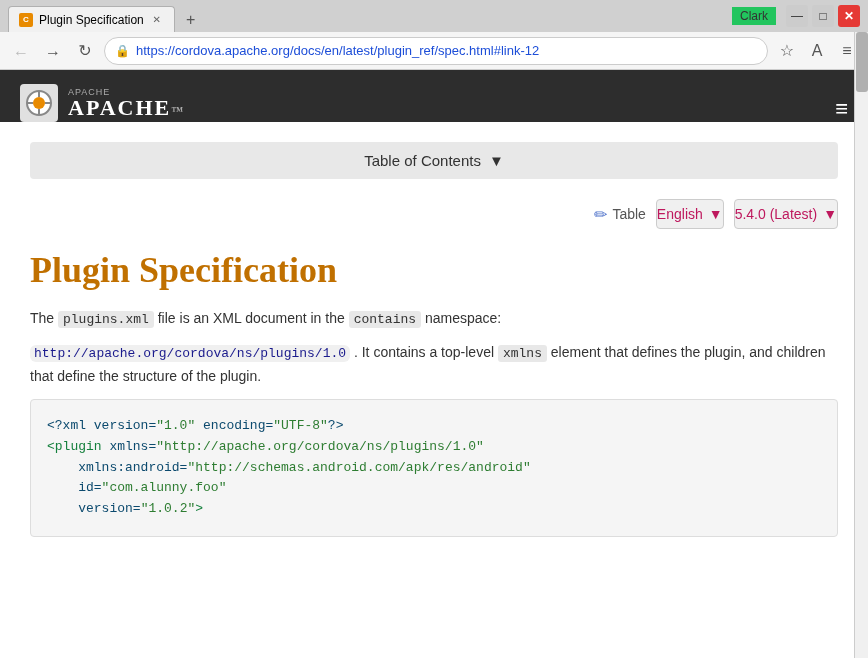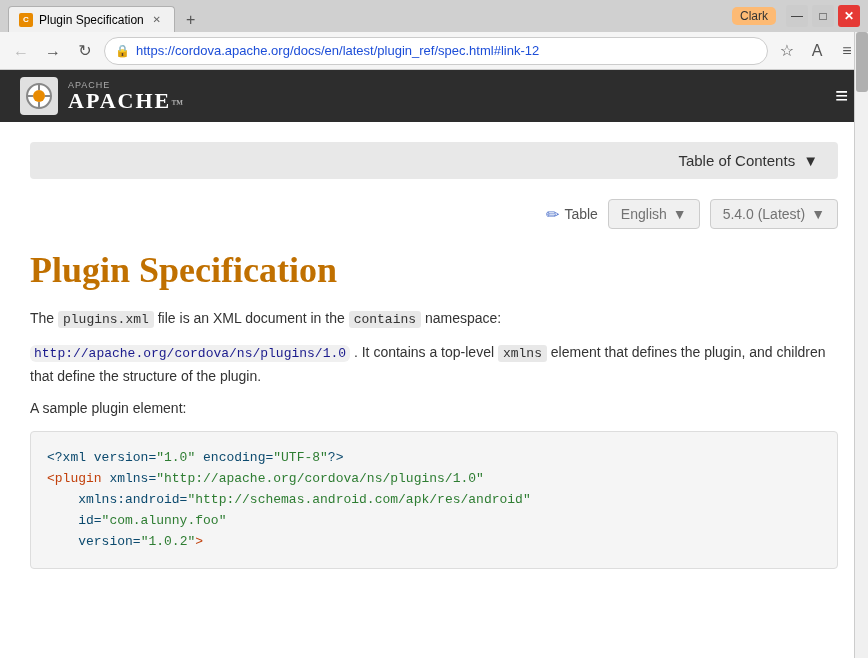--- a/index.html
+++ b/index.html
@@ -54,23 +54,23 @@
       font-size: 16px; cursor: pointer; color: #555; margin-left: 4px;
     }
     .window-controls {
       display: flex;
       gap: 4px;
       align-items: center;
     }
     .win-label {
       font-size: 12px;
       color: #333;
-      background: #fdba74;
+      background: #22c55e;
       padding: 2px 8px;
-      border-radius: 5px;
+      border-radius: 0;
       margin-right: 6px;
     }
     .win-btn {
       width: 22px; height: 22px;
       border-radius: 3px;
       display: flex; align-items: center; justify-content: center;
       font-size: 12px; cursor: pointer;
     }
     .win-btn-min { background: #ccc; color: #333; }
     .win-btn-max { background: #ccc; color: #333; }
@@ -106,21 +106,21 @@
       gap: 6px;
     }
     .lock-icon { color: #2e7d32; font-size: 12px; }
     .address-text { font-size: 13px; color: #1d4ed8; flex: 1; }
     .toolbar-icons { display: flex; gap: 4px; }
     .toolbar-icon { width: 26px; height: 26px; display: flex; align-items: center; justify-content: center; font-size: 16px; color: #555; cursor: pointer; }
 
     
     .cordova-nav {
       display: flex;
-      align-items: center;
+      align-items: flex-end;
       background: #2d2d2d;
       height: 52px;
       padding: 0 20px;
       justify-content: space-between;
     }
     .cordova-logo {
       display: flex;
       align-items: center;
       gap: 10px;
     }
@@ -151,21 +151,21 @@
       background: white;
       padding: 20px 30px;
       overflow-y: auto;
       height: calc(658px - 32px - 38px - 52px);
     }
 
     
     .toc-btn {
       display: flex;
       align-items: center;
-      justify-content: flex-end;
+      justify-content: center;
       background: #e8e8e8;
       border: none;
       border-radius: 4px;
       padding: 10px 20px;
       font-size: 15px;
       cursor: pointer;
       width: 100%;
       gap: 8px;
       color: #333;
       margin-bottom: 20px;
@@ -190,24 +190,24 @@
       cursor: pointer;
     }
     .edit-icon { color: #5577cc; font-size: 16px; }
     .dropdown-btn {
       display: flex;
       align-items: center;
       gap: 6px;
       background: #f0f0f0;
       border: 1px solid #ccc;
       border-radius: 4px;
-      padding: 6px 12px;
+      padding: 6px 0;
       font-size: 14px;
       cursor: pointer;
-      color: #737373;
+      color: #be185d;
     }
 
     
     .page-title {
       color: #c07000;
       font-size: 36px;
       font-weight: bold;
       margin-bottom: 16px;
       font-family: Georgia, serif;
     }
@@ -240,21 +240,21 @@
     .code-block {
       background: #f5f5f5;
       border: 1px solid #ddd;
       border-radius: 4px;
       padding: 16px;
       font-family: 'Courier New', monospace;
       font-size: 13px;
       line-height: 1.6;
       margin-top: 12px;
     }
-    .code-blue { color: #c2410c; }
+    .code-blue { color: #15803d; }
     .code-green { color: #2e7d32; }
     .code-dark { color: #0c4a6e; }
 
     
     .scrollbar-track {
       position: absolute;
       right: 0;
       top: 32px;
       width: 14px;
       height: 626px;
@@ -363,21 +363,20 @@
       <code class="inline-code">contains</code>
       <span>namespace:</span>
     </p>
     <p class="body-text">
       <span class="inline-link">http://apache.org/cordova/ns/plugins/1.0</span>
       <span>. It contains a top-level</span>
       <code class="inline-code">xmlns</code>
       <span>element that defines the plugin, and children that define the structure of the plugin.</span>
     </p>
 
-    <p class="body-text">A sample plugin element:</p>
 
     <div class="code-block">
       <div>
         <span class="code-dark">&lt;?xml version=</span><span class="code-green">"1.0"</span><span class="code-dark"> encoding=</span><span class="code-green">"UTF-8"</span><span class="code-dark">?&gt;</span>
       </div>
       <div>
         <span class="code-blue">&lt;plugin</span><span class="code-dark"> xmlns=</span><span class="code-green">"http://apache.org/cordova/ns/plugins/1.0"</span>
       </div>
       <div>
         <span class="code-dark">&nbsp;&nbsp;&nbsp;&nbsp;xmlns:android=</span><span class="code-green">"http://schemas.android.com/apk/res/android"</span>

